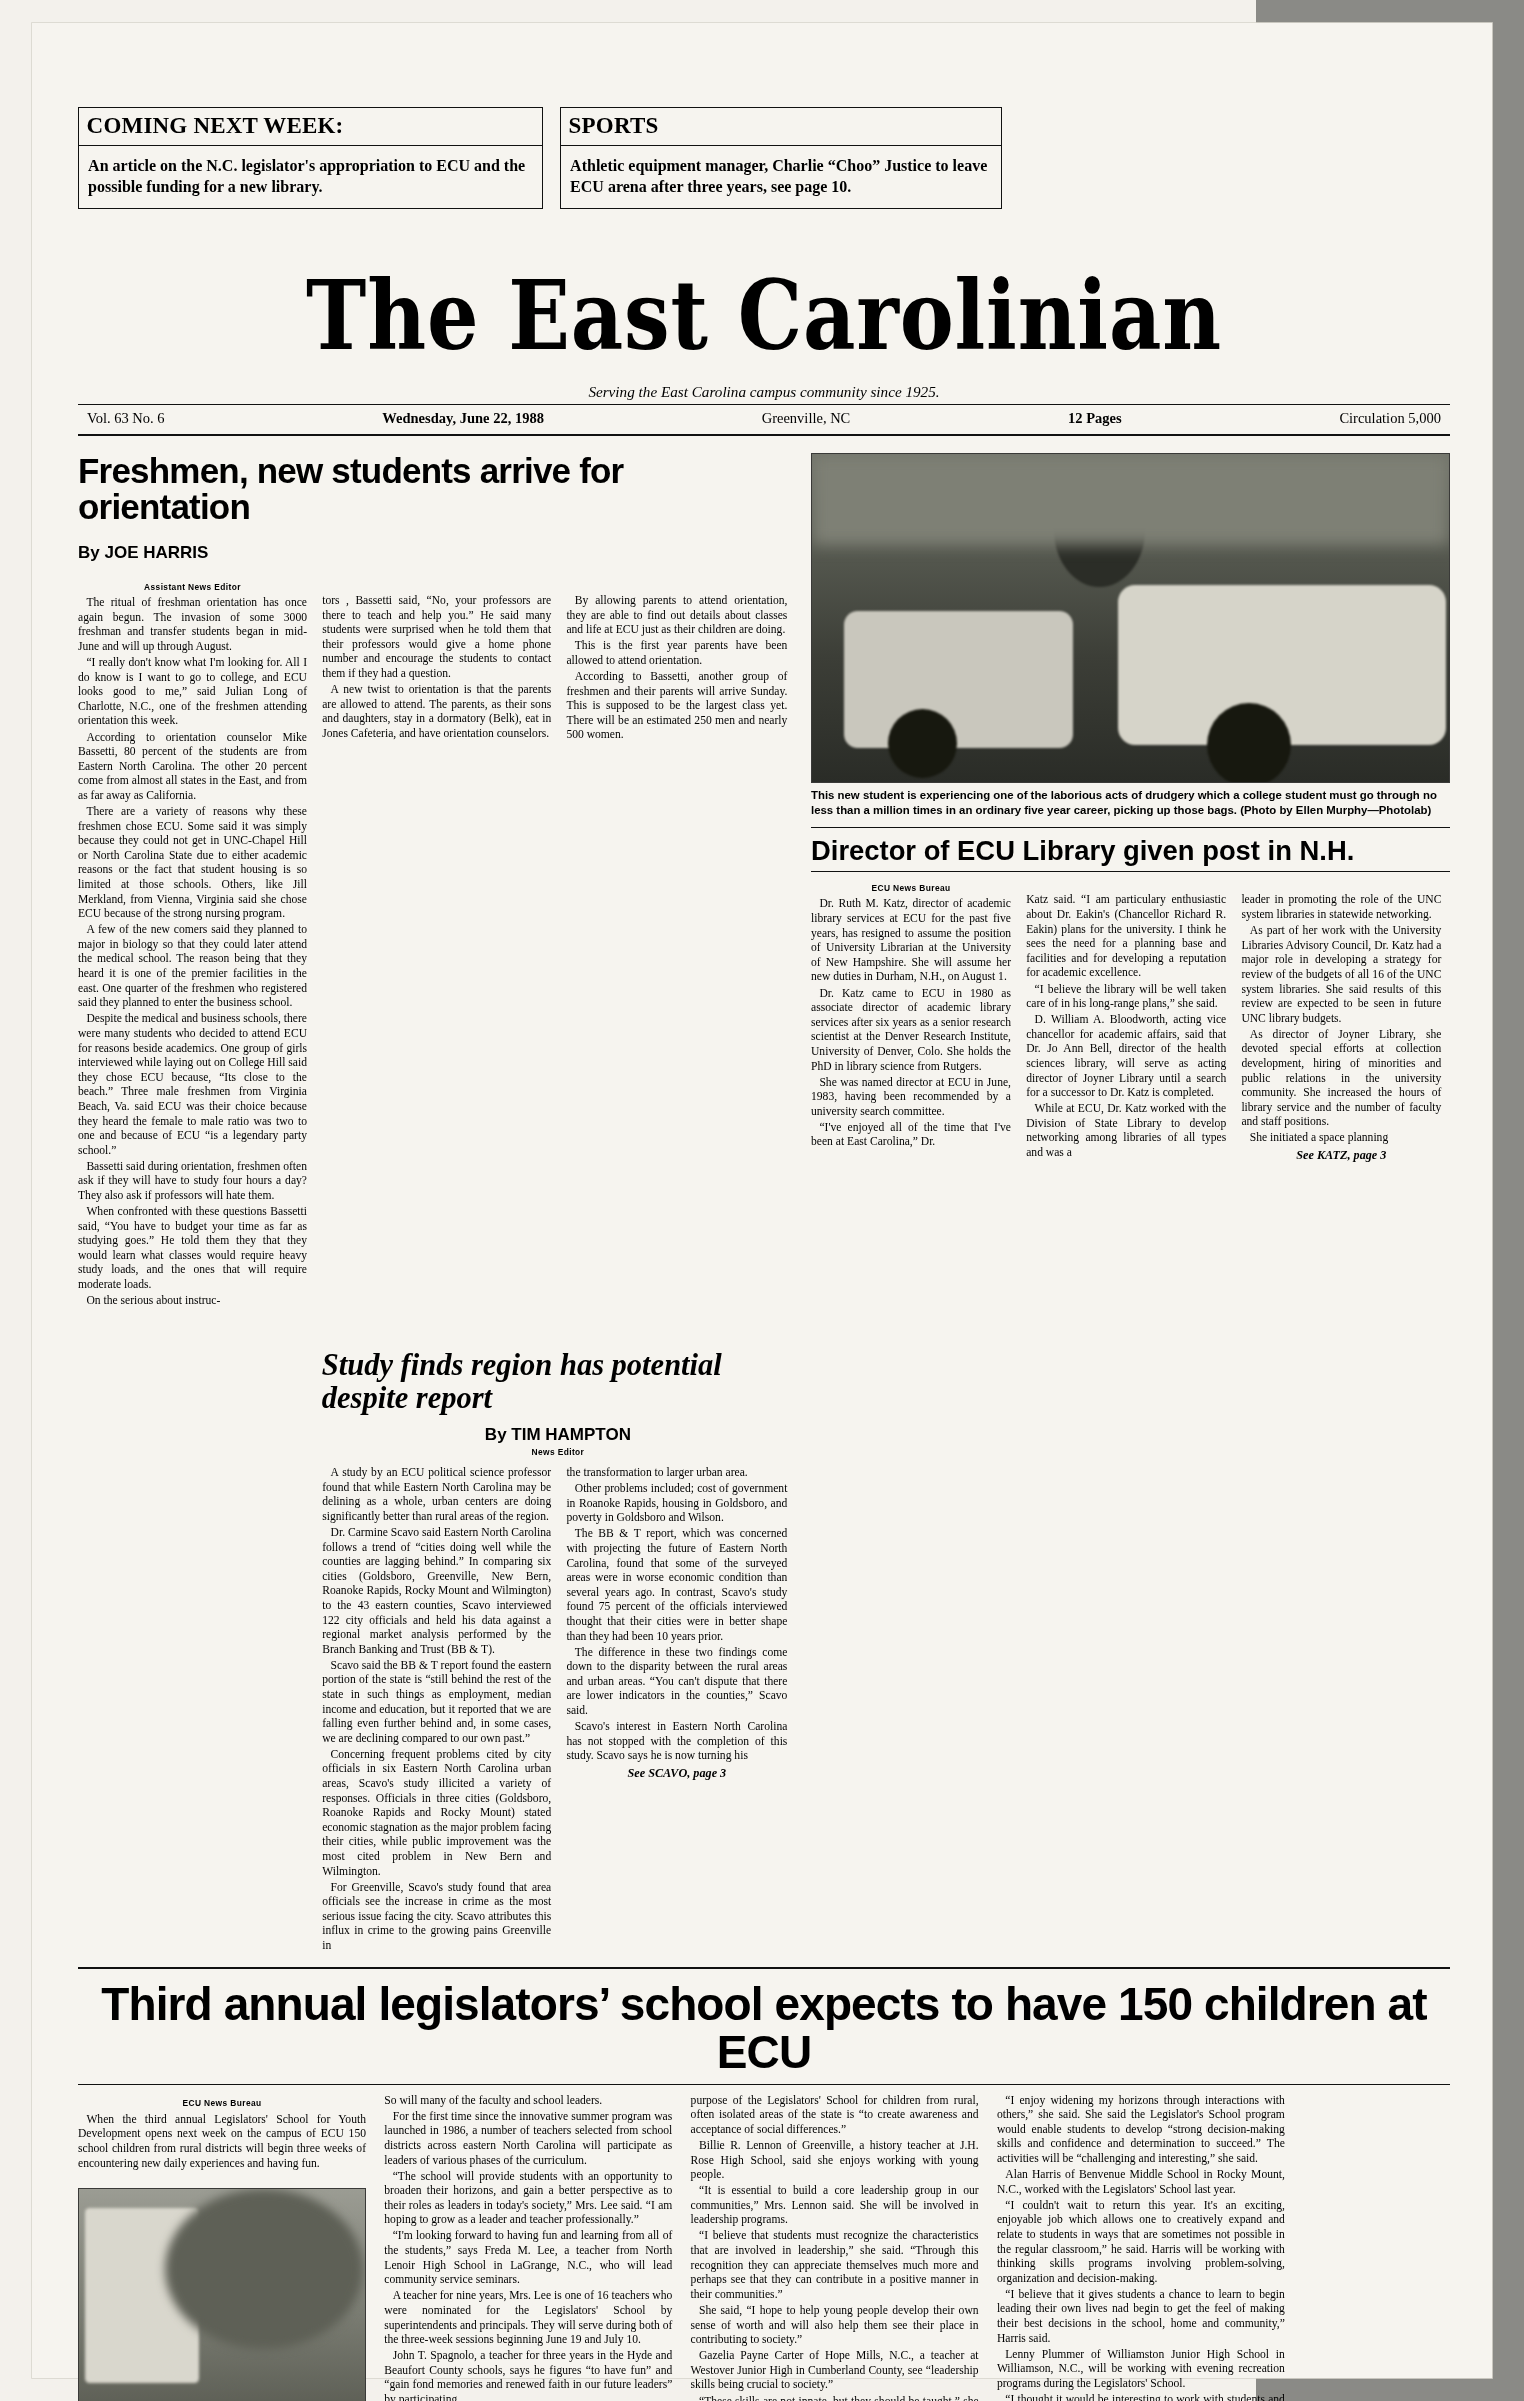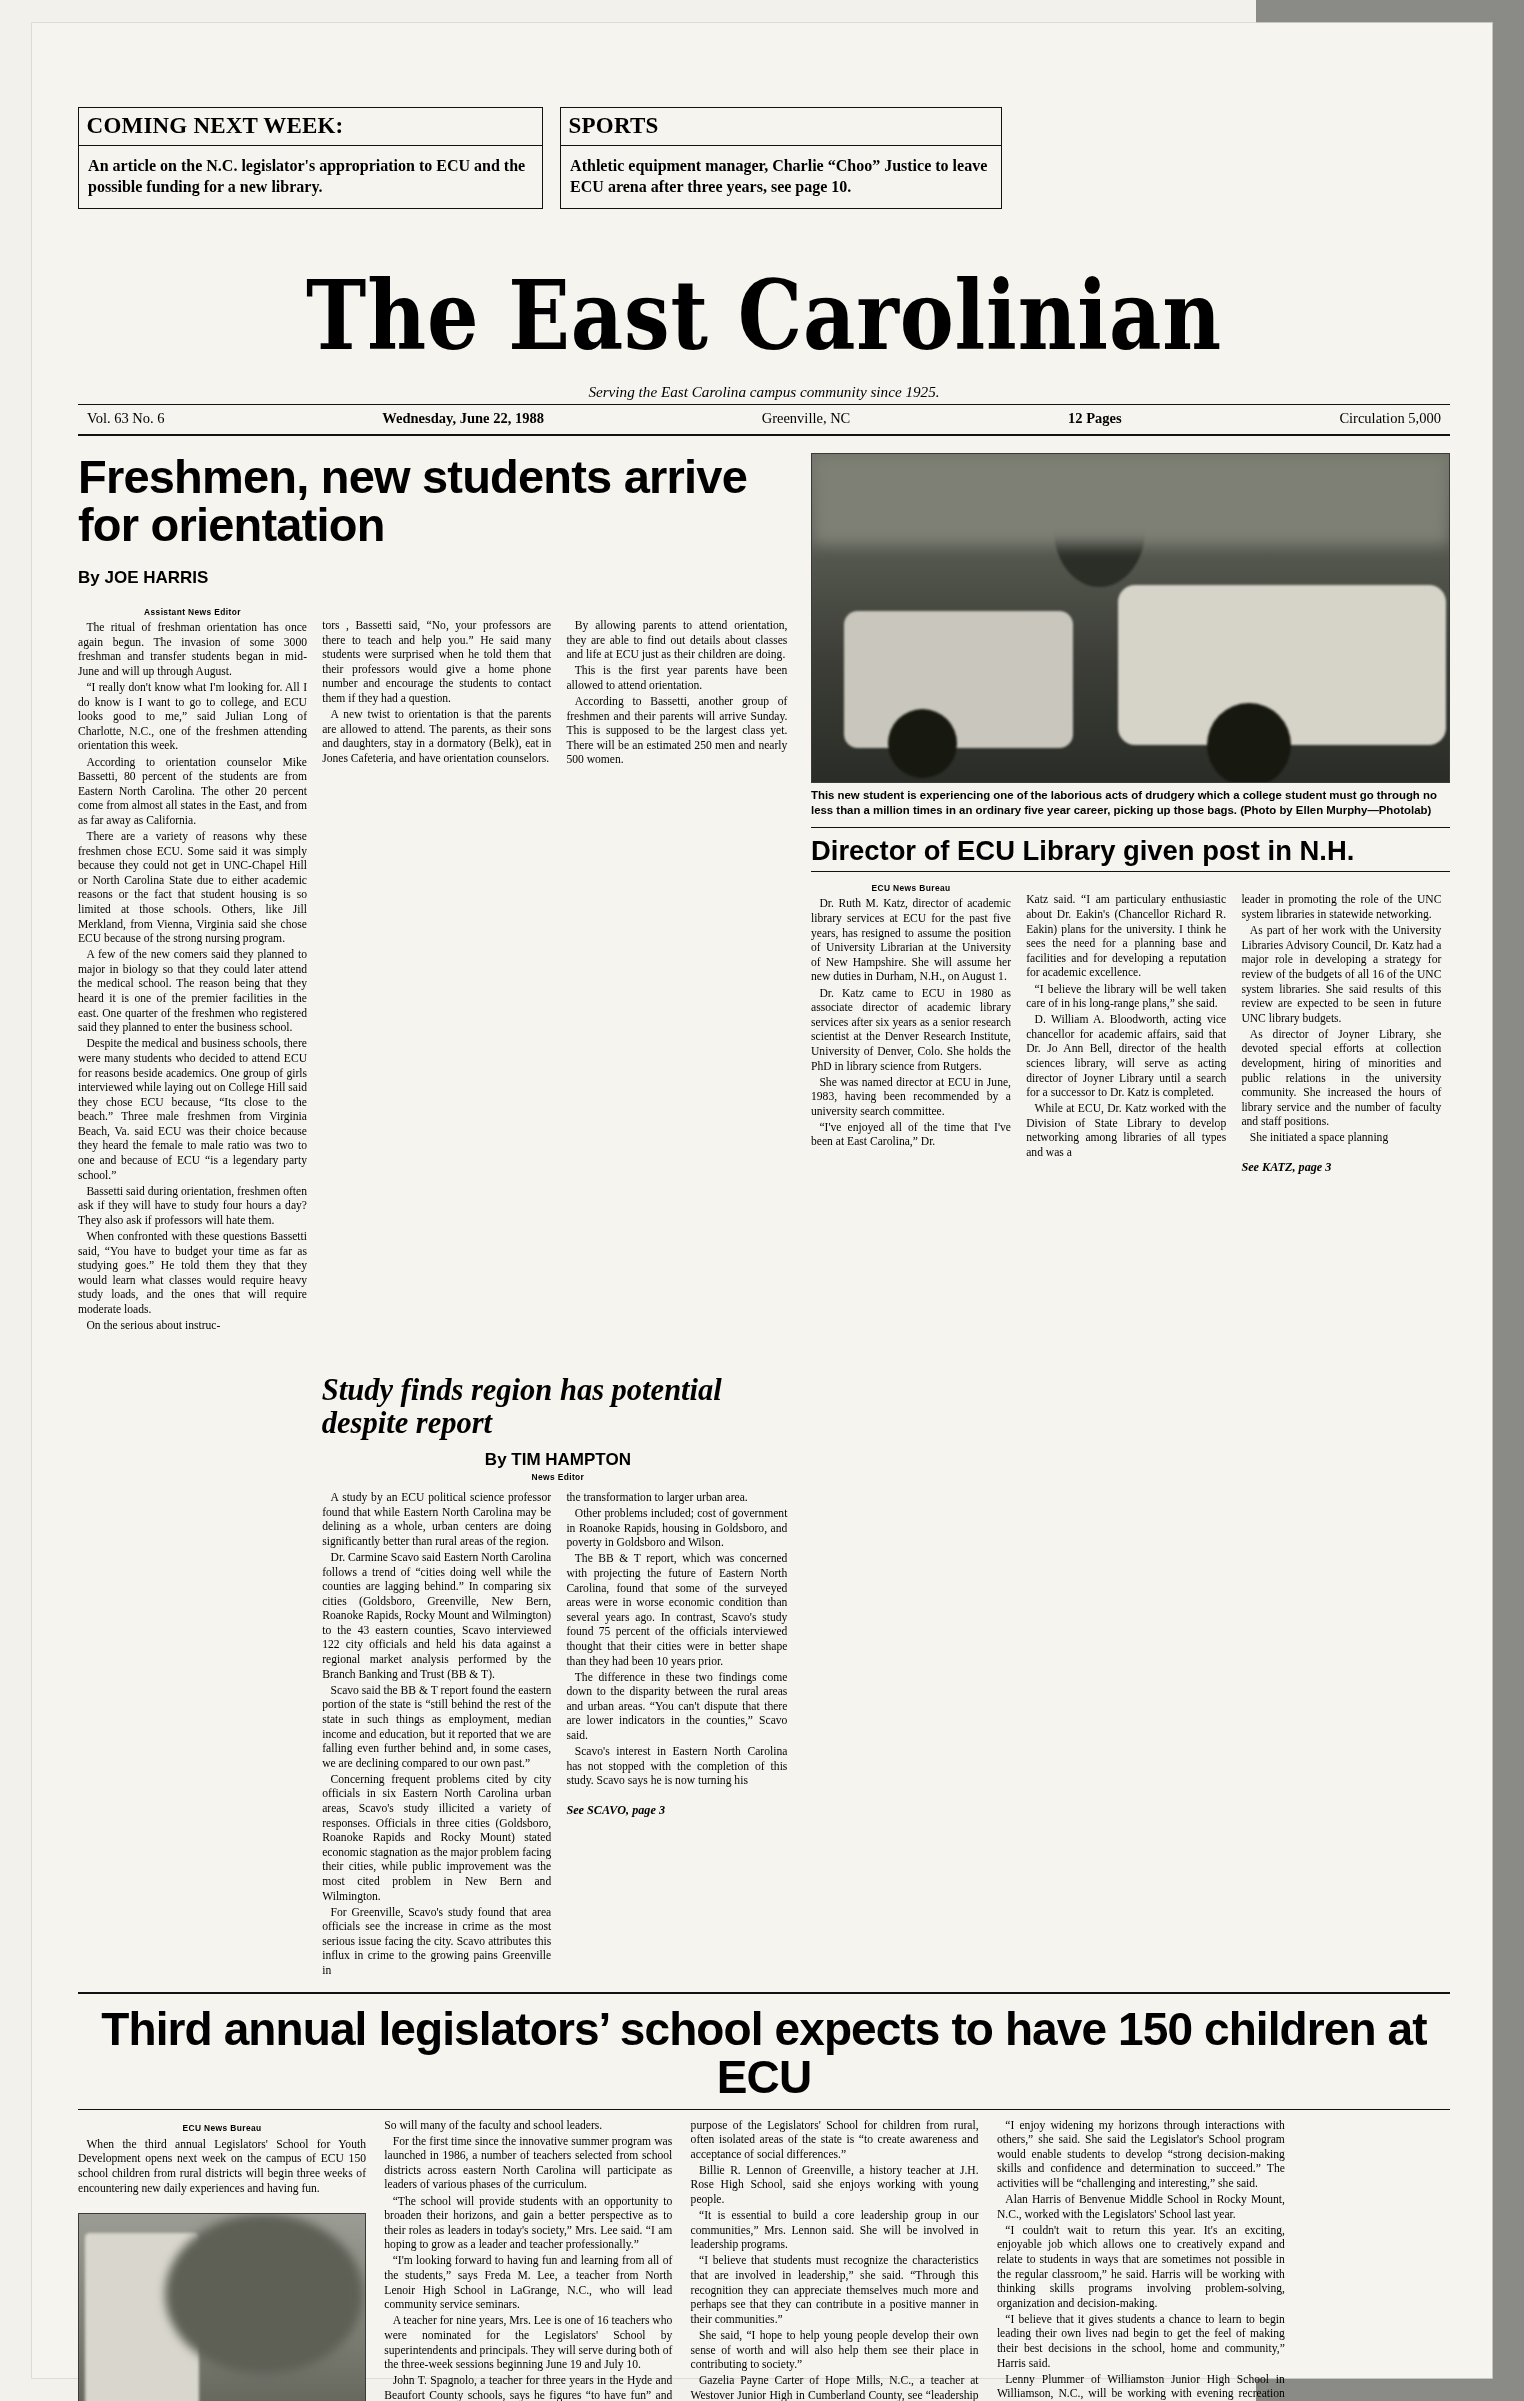--- a/index.html
+++ b/index.html
@@ -46,34 +46,34 @@
   .mast-rule{height:1.5px;background:#111;margin-top:3px;}
   .mast-line{
     display:flex;justify-content:space-between;align-items:center;
     font-size:14.5px;padding:5.3px 9.1px 6.1px 9.1px;border-bottom:2.3px solid #111;
     font-family:"Liberation Serif", serif;
   }
 
   
   .h1{
     font-family:"Liberation Sans", sans-serif;font-weight:bold;
-    font-size:47px;line-height:1.04;letter-spacing:-0.8px;
+    font-size:35px;line-height:1.04;letter-spacing:-0.8px;
   }
   .byline{font-family:"Liberation Sans", sans-serif;font-weight:bold;font-size:17px;margin-top:18px;}
   .kicker{font-family:"Liberation Sans", sans-serif;font-weight:bold;font-size:8.4px;letter-spacing:0.4px;text-align:center;margin:4.6px 0 4.6px 0;}
 
   
   .col-text{
     font-family:"Liberation Serif", serif;
     font-size:11.6px;line-height:1.26;text-align:justify;
     hyphens:auto;-webkit-hyphens:auto;
   }
   .col-text p{margin:0 0 1.5px 0;text-indent:8.4px;}
   .col-text p.first{text-indent:8.4px;}
-  .jump{font-family:"Liberation Serif", serif;font-weight:bold;font-style:italic;font-size:12.2px;margin-top:14px;}
+  .jump{font-family:"Liberation Serif", serif;font-weight:bold;font-style:italic;font-size:12.2px;text-align:center;margin-top:2px;}
 
   .sec1{display:flex;gap:15.2px;margin-top:13.7px;}
   .c{box-sizing:border-box;}
   .c1{width:229px;}
   .c2{width:229px;}
   .c3{width:221px;}
 
   .photo{
     background:#8f8f8a;position:relative;overflow:hidden;border:0.8px solid #3a3a38;
   }

